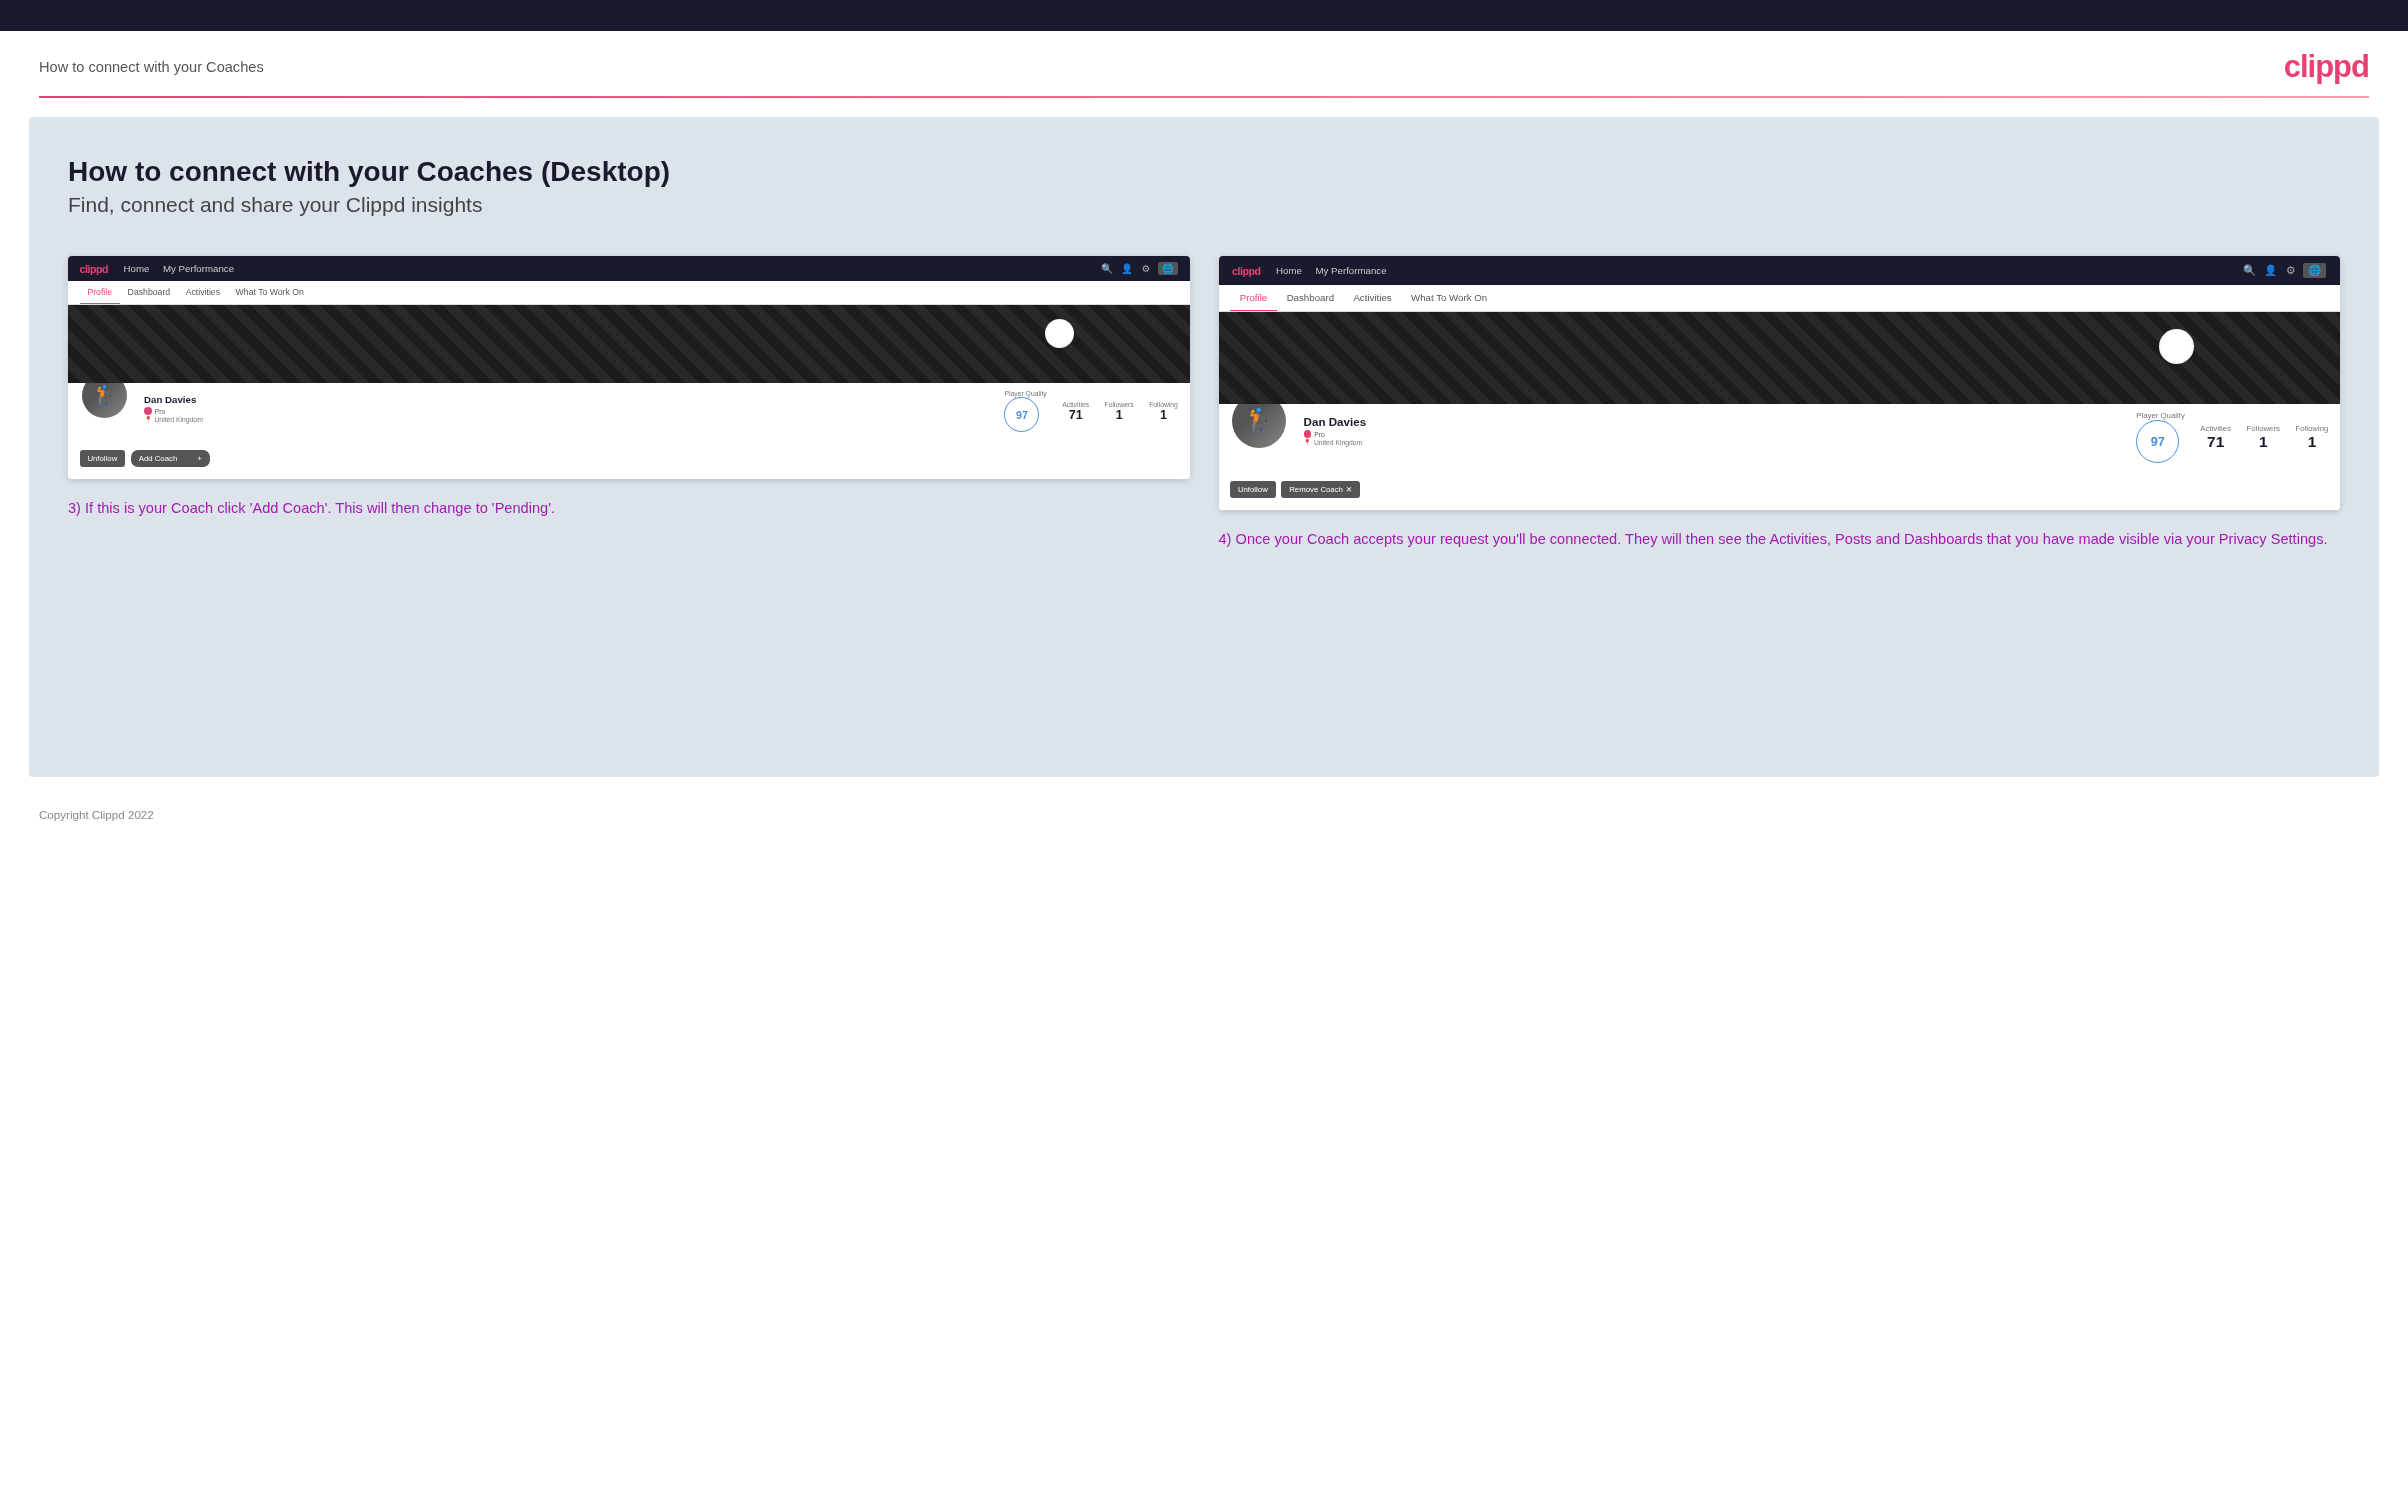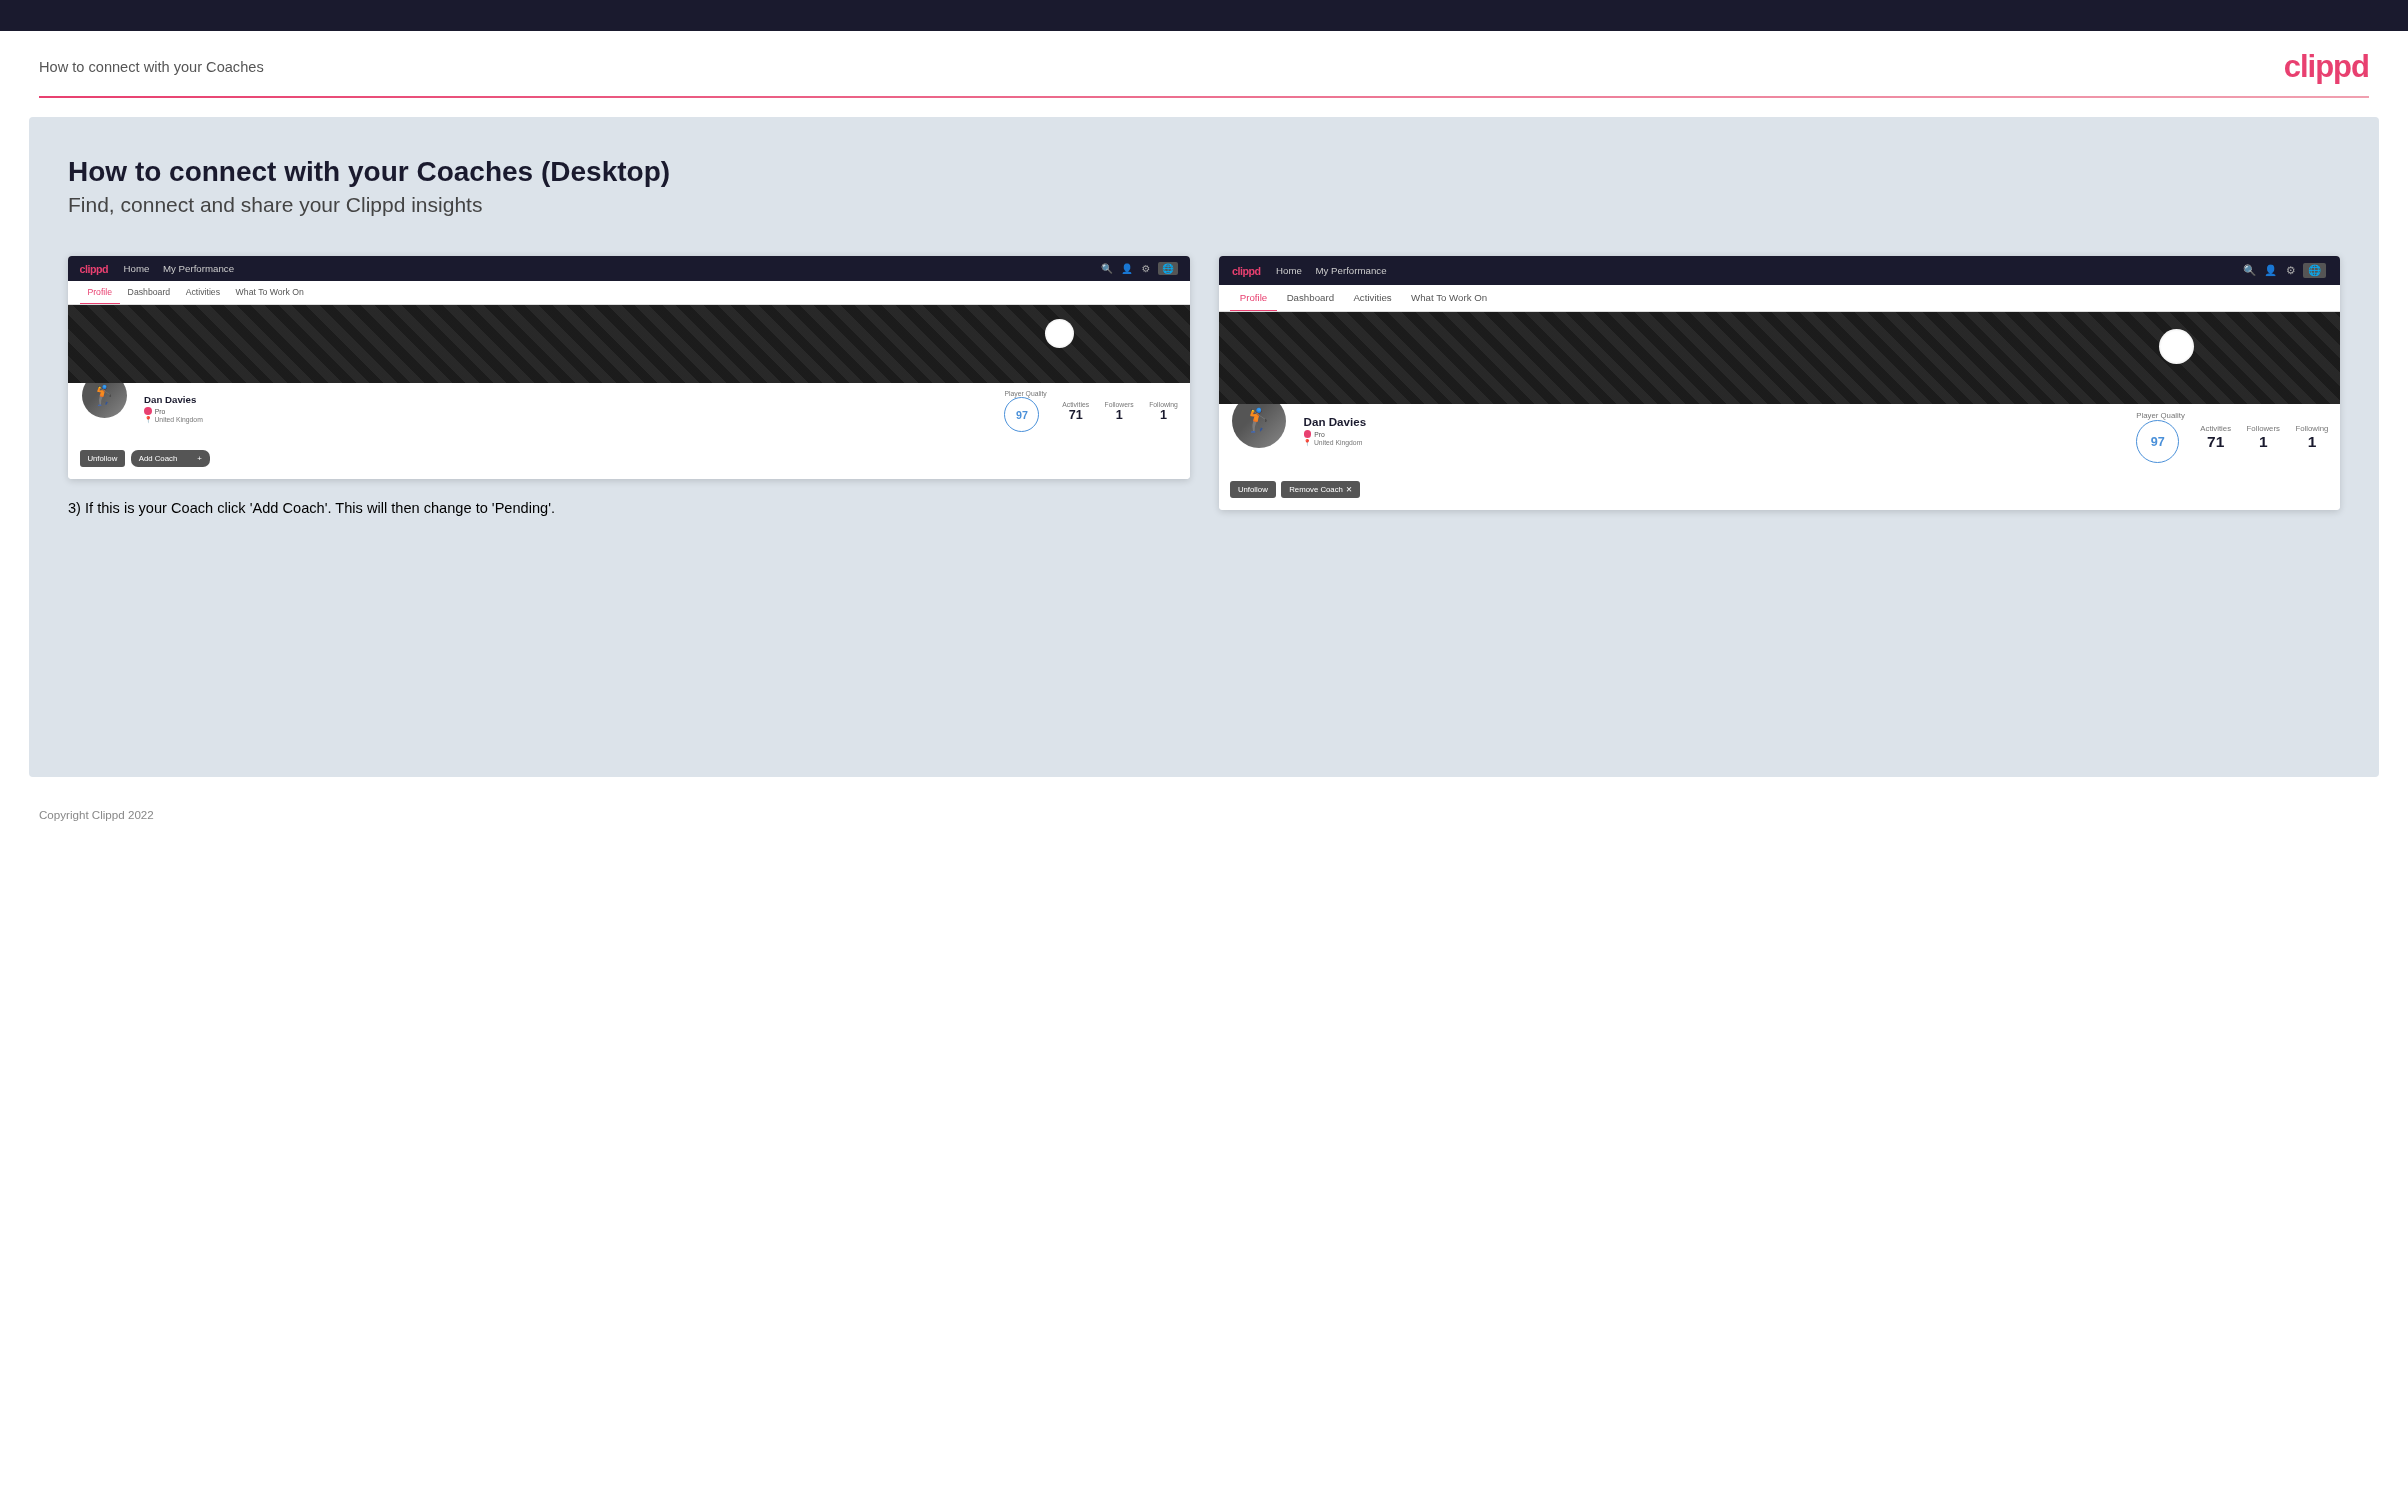--- a/index.html
+++ b/index.html
@@ -261,21 +261,21 @@
       padding: 3.9px 7.8px;
       border: none;
       border-radius: 2.9px;
       cursor: pointer;
       display: flex;
       align-items: center;
       gap: 2.9px;
     }
     .caption-text {
       font-size: 14.6px;
-      color: #000000;
+      color: #a21caf;
       line-height: 1.5;
     }
     
     .screenshot-col.right .app-navbar {
       padding: 6.8px 13.6px;
     }
     .screenshot-col.right .app-tab {
       font-size: 9.7px;
       padding: 6.8px 9.7px;
     }
@@ -470,20 +470,21 @@
           <div class="profile-buttons">
             <button class="btn-unfollow">Unfollow</button>
             <button class="btn-remove-coach">
               <span>Remove Coach</span>
               <span>✕</span>
             </button>
           </div>
         </div>
       </div>
 
+      <div class="caption-text">4) Once your Coach accepts your request you'll be connected. They will then see the Activities, Posts and Dashboards that you have made visible via your Privacy Settings.</div>
     </div>
 
   </div>
 </div>
 
 <div class="footer">
   <span>Copyright Clippd 2022</span>
 </div>
 
 

